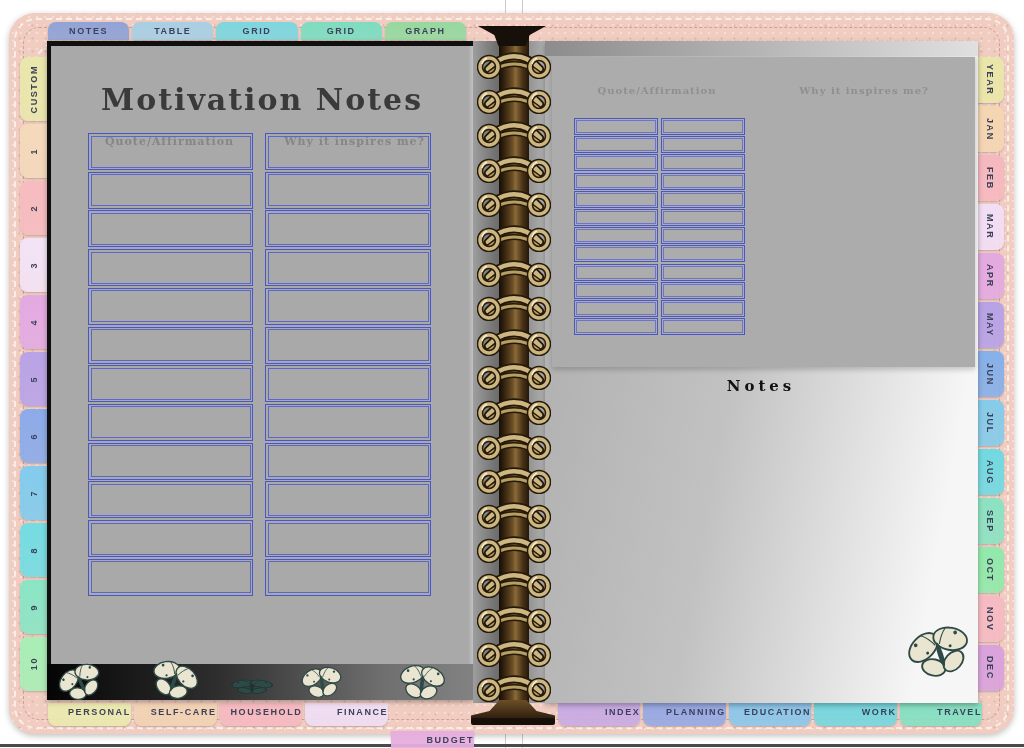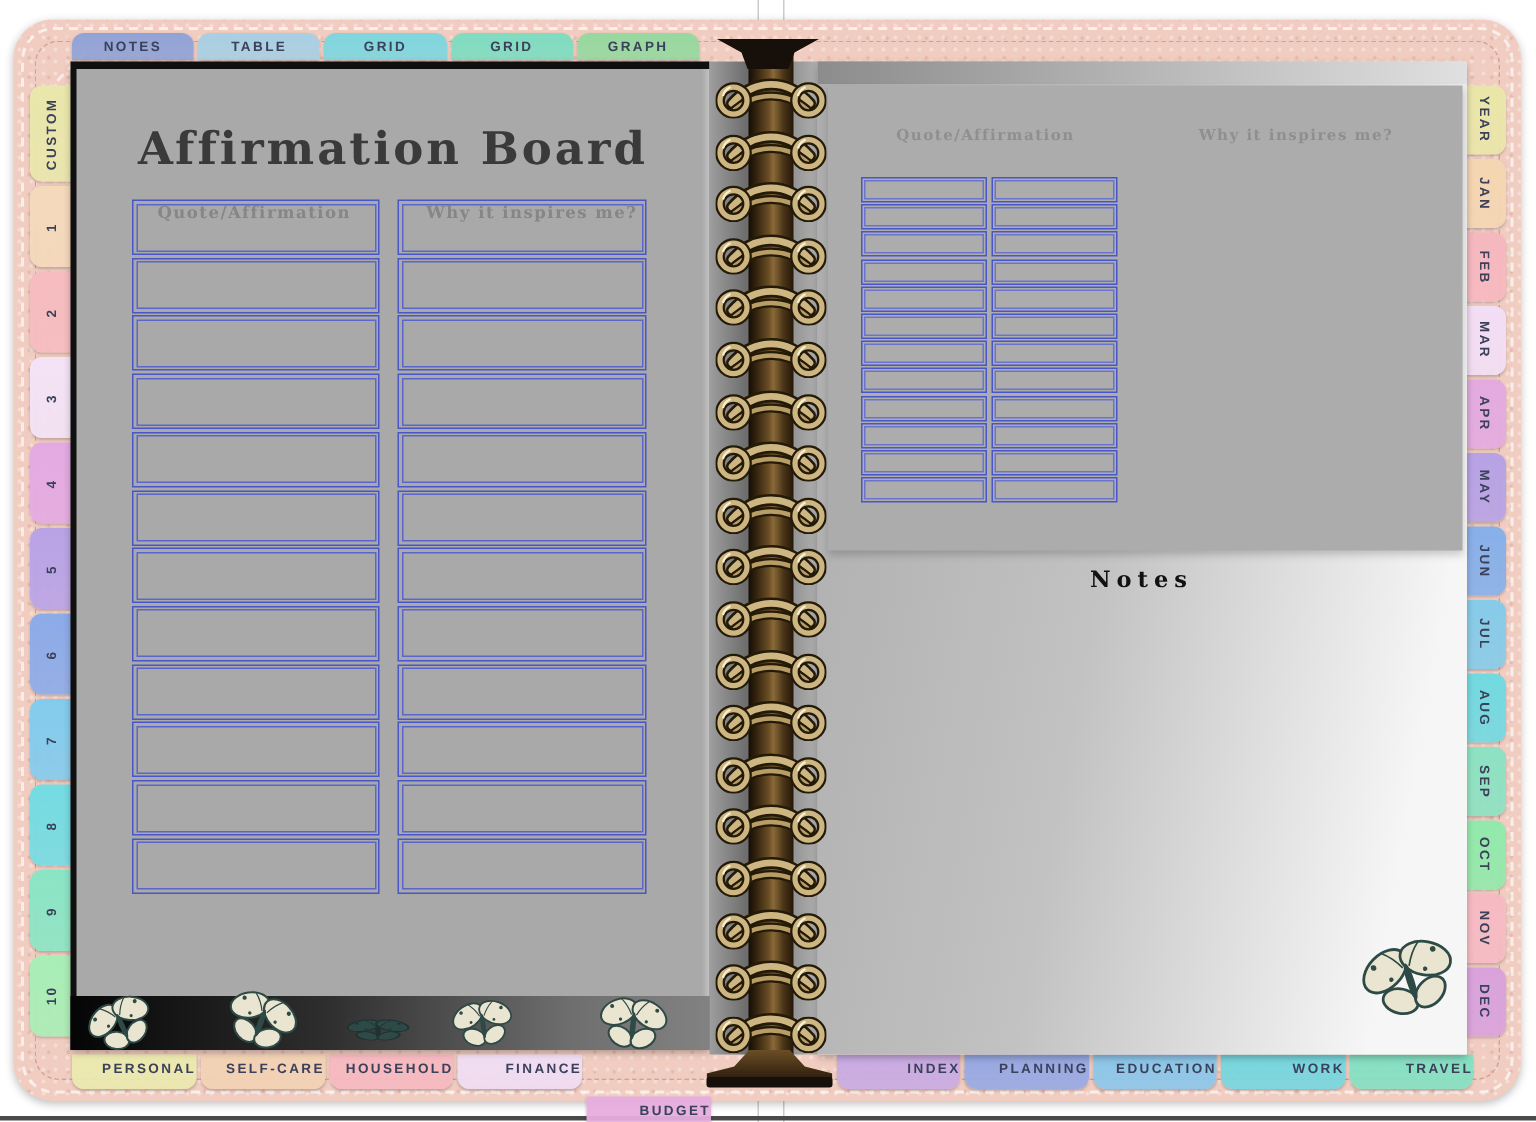--- a/index.html
+++ b/index.html
@@ -221,21 +221,21 @@
       <div class="tab tab-bottom" style="background: linear-gradient(rgb(119, 214, 222), rgba(119, 214, 222, 0.9));">
         <span>WORK</span>
       </div>
       <div class="tab tab-bottom" style="background: linear-gradient(rgb(133, 224, 194), rgba(133, 224, 194, 0.9));">
         <span>TRAVEL</span>
       </div>
     </div>
 
   <div class="left-page">
     <div class="left-page-paper">
-      <div class="page-title">Affirmation Board</div>
+      <div class="page-title">Motivation Notes</div>
       <div class="col-header" style="left:37px;top:89px;width:163px;">Quote/Affirmation</div>
       <div class="col-header" style="left:214px;top:89px;width:160px;text-align:right;">Why it inspires me?</div>
       <div id="left-table">
           <div class="bx" style="left: 37px; top: 87px; width: 163px; height: 35px;"></div>
           <div class="bx" style="left: 214px; top: 87px; width: 164px; height: 35px;"></div>
           <div class="bx" style="left: 37px; top: 125.7px; width: 163px; height: 35px;"></div>
           <div class="bx" style="left: 214px; top: 125.7px; width: 164px; height: 35px;"></div>
           <div class="bx" style="left: 37px; top: 164.4px; width: 163px; height: 35px;"></div>
           <div class="bx" style="left: 214px; top: 164.4px; width: 164px; height: 35px;"></div>
           <div class="bx" style="left: 37px; top: 203.1px; width: 163px; height: 35px;"></div>

